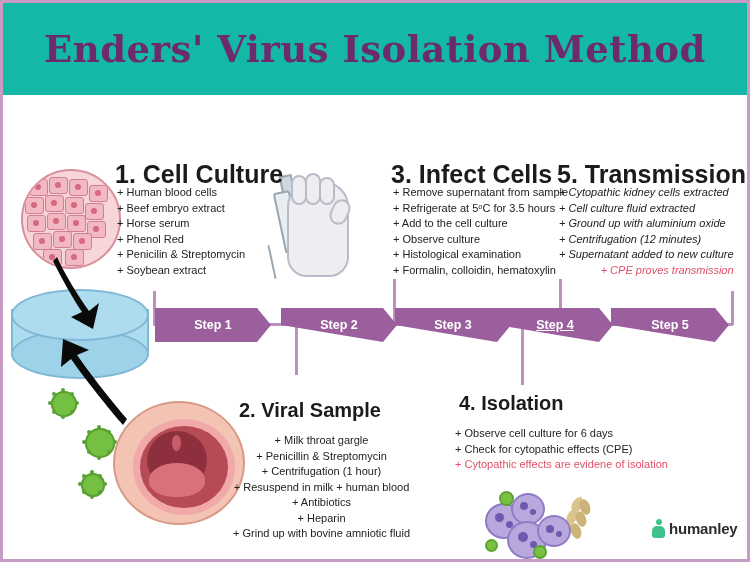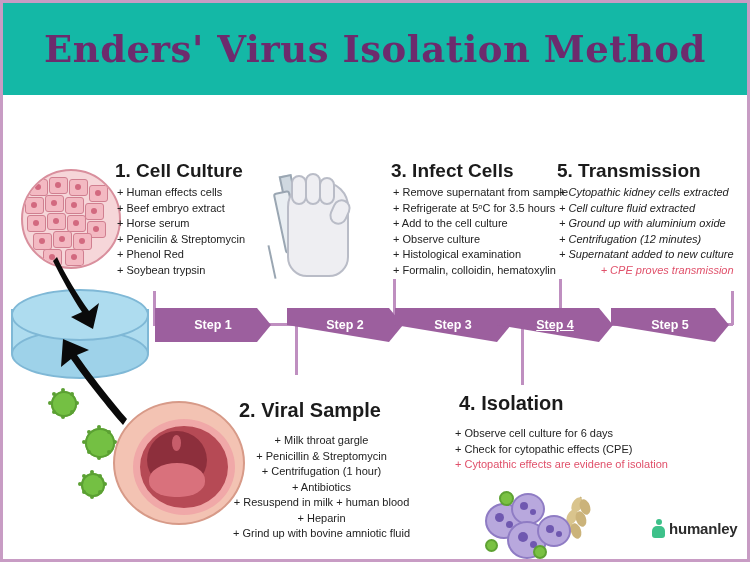--- a/index.html
+++ b/index.html
@@ -38,21 +38,21 @@
     font-weight: bold;
     font-size: 37px;
     color: #6d2b6d;
     letter-spacing: 0.5px;
     white-space: nowrap;
   }
 
   
   .sec-title {
     position: absolute;
-    font-size: 19px;
+    font-size: 25px;
     font-weight: bold;
     color: #1b1b1b;
     white-space: nowrap;
   }
   .bullets {
     position: absolute;
     font-size: 11px;
     color: #222;
     line-height: 15.5px;
   }
@@ -376,41 +376,41 @@
   <div class="ribbon-line" style="left:150px; top:288px; width:3px; height:34px;"></div>
   <div class="ribbon-line" style="left:292px; top:320px; width:3px; height:52px;"></div>
   <div class="ribbon-line" style="left:390px; top:276px; width:3px; height:46px;"></div>
   <div class="ribbon-line" style="left:518px; top:320px; width:3px; height:62px;"></div>
   <div class="ribbon-line" style="left:556px; top:276px; width:3px; height:46px;"></div>
   <div class="ribbon-line" style="left:728px; top:288px; width:3px; height:34px;"></div>
 
   <div class="chev first" style="left:152px; width:116px;">
     <span>Step 1</span>
   </div>
-  <div class="chev" style="left:284px; width:116px;">
+  <div class="chev" style="left:278px; width:116px;">
     <span>Step 2</span>
   </div>
   <div class="chev" style="left:392px; width:116px;">
     <span>Step 3</span>
   </div>
   <div class="chev" style="left:494px; width:116px;text-decoration:underline;">
     <span>Step 4</span>
   </div>
   <div class="chev" style="left:608px; width:118px;justify-content:center;">
     <span>Step 5</span>
   </div>
 
   <div class="sec-title" style="left:112px; top:157px;">1. Cell Culture</div>
   <div class="bullets" style="left:114px; top:182px;">
-    <div>+ Human effects cells</div>
+    <div>+ Human blood cells</div>
     <div>+ Beef embryo extract</div>
     <div>+ Horse serum</div>
+    <div>+ Phenol Red</div>
     <div>+ Penicilin &amp; Streptomycin</div>
-    <div>+ Phenol Red</div>
-    <div>+ Soybean trypsin</div>
+    <div>+ Soybean extract</div>
   </div>
 
   <div class="sec-title" style="left:388px; top:157px;">3. Infect Cells</div>
   <div class="bullets" style="left:390px; top:182px;">
     <div>+ Remove supernatant from sample</div>
     <div>+ Refrigerate at 5ᵒC for 3.5 hours</div>
     <div>+ Add to the cell culture</div>
     <div>+ Observe culture</div>
     <div>+ Histological examination</div>
     <div>+ Formalin, colloidin, hematoxylin</div>
@@ -424,22 +424,22 @@
     <div>+ Centrifugation (12 minutes)</div>
     <div>+ Supernatant added to new culture</div>
     <div class="hl">+ CPE proves transmission</div>
   </div>
 
   <div class="sec-title" style="left:236px; top:396px; font-size:20px;">2. Viral Sample</div>
   <div class="bullets" style="left:230px; top:430px;text-align:center;">
     <div>+ Milk throat gargle</div>
     <div>+ Penicillin &amp; Streptomycin</div>
     <div>+ Centrifugation (1 hour)</div>
+    <div>+ Resuspend in milk + human blood</div>
     <div>+ Antibiotics</div>
-    <div>+ Resuspend in milk + human blood</div>
     <div>+ Heparin</div>
     <div>+ Grind up with bovine amniotic fluid</div>
   </div>
 
   <div class="sec-title" style="left:456px; top:389px; font-size:20px;">4. Isolation</div>
   <div class="bullets" style="left:452px; top:423px;">
     <div>+ Observe cell culture for 6 days</div>
     <div>+ Check for cytopathic effects (CPE)</div>
     <div class="hl">+ Cytopathic effects are evidene of  isolation</div>
   </div>

